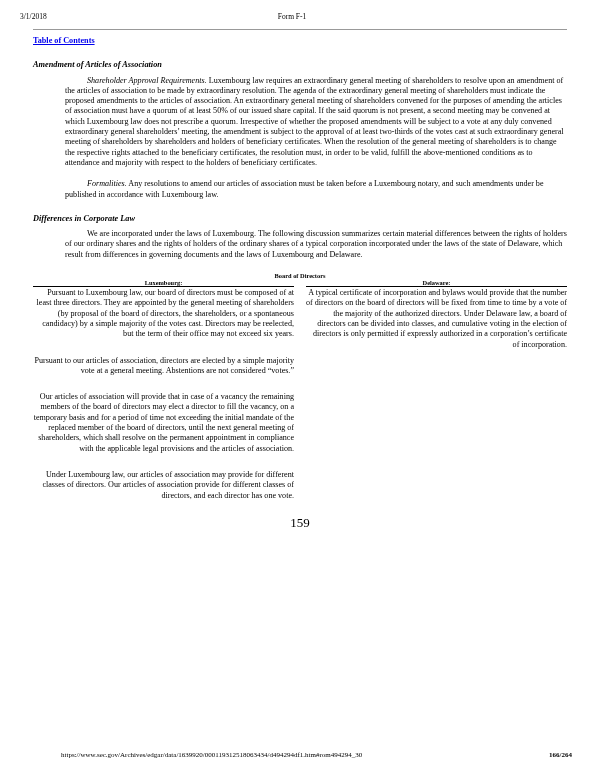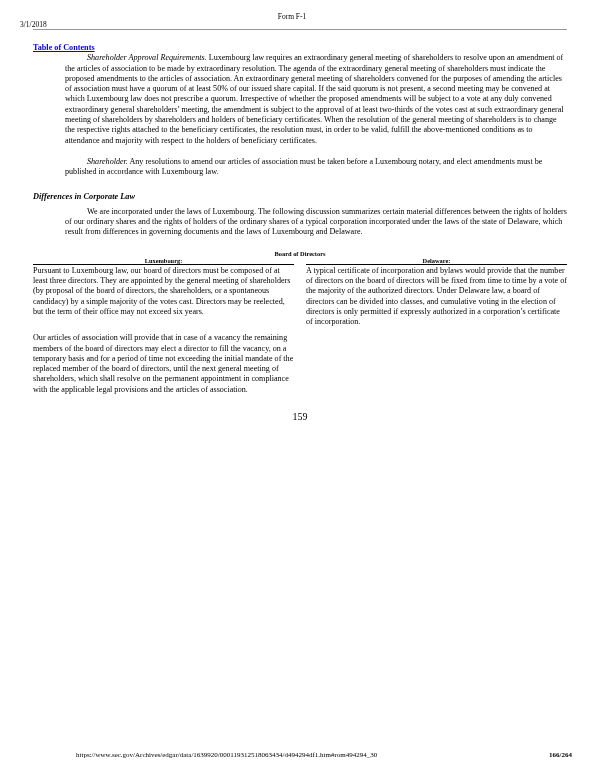--- a/index.html
+++ b/index.html
@@ -1,63 +1,66 @@
 <!DOCTYPE html>
 <html><head>
 <meta charset="utf-8">
 <style>
   html, body { margin: 0; padding: 0; background: #ffffff; }
   body { width: 600px; height: 776px; position: relative; overflow: hidden;
          font-family: "Liberation Serif", serif; color: #000; }
   .hdr { position: absolute; top: 12px; left: 20px; right: 20px; font-size: 7.5px; }
-  .hdr .date { position: absolute; left: 0; top: 8px; }
+  .hdr .date { position: absolute; left: 0; top: 0; }
   .hdr .title { position: absolute; left: 0; right: 16px; text-align: center; top: 0; }
   .rule { position: absolute; top: 29px; left: 33px; right: 33px; height: 0; border-top: 1px solid #999; }
-  .content { position: absolute; top: 43px; left: 33px; right: 33px; font-size: 8.1px; line-height: 10.3px; }
+  .content { position: absolute; top: 36px; left: 33px; right: 33px; font-size: 8.1px; line-height: 10.3px; }
   a.toc { color: #0000ee; font-weight: bold; text-decoration: underline; font-size: 8.2px; }
   h3 { font-style: italic; font-weight: bold; font-size: 8.3px; margin: 14px 0 5px 0; }
   p { margin: 0; text-align: left; }
   p.ind { text-indent: 22px; margin-left: 32px; }
   .gap { height: 11px; }
   .tbl-title { text-align: center; font-weight: bold; font-size: 6.4px; line-height: 7px; margin-top: 12px; }
   .tbl { display: flex; justify-content: space-between; }
   .col { width: 261px; }
   .col-h { text-align: center; font-weight: bold; font-size: 6.4px; line-height: 7px; border-bottom: 1px solid #000; padding-bottom: 0; }
-  .col p { margin: 16px 0 11px 0; }
+  .col p { margin: 16px 0 11px 0; text-align: right; }
   .col .first { margin-top: 1px; }
-  .pnum { text-align: center; margin-top: 6px; font-size: 10px; }
+  .pnum { text-align: center; margin-top: 6px; font-size: 13px; }
   .ftr { position: absolute; top: 751px; left: 20px; right: 20px; font-size: 7px; }
-  .ftr .url { position: absolute; left: 16px; padding-left: 40px; }
+  .ftr .url { position: absolute; left: 1px; padding-left: 40px; }
   .ftr .pg { position: absolute; right: 8px; font-weight: bold; }
 </style>
 </head>
 <body>
 
 <div class="hdr">
   <span class="date">3/1/2018</span>
   <span class="title">Form F-1</span>
 </div>
 <div class="rule"></div>
 
 <div class="content">
   <a class="toc" href="#">Table of Contents</a>
 
+  <h3>Amendment of Articles of Association</h3>
   <p class="ind"><i>Shareholder Approval Requirements.</i><span> Luxembourg law requires an extraordinary general meeting of shareholders to resolve upon an amendment of the articles of association to be made by extraordinary resolution. The agenda of the extraordinary general meeting of shareholders must indicate the proposed amendments to the articles of association. An extraordinary general meeting of shareholders convened for the purposes of amending the articles of association must have a quorum of at least 50% of our issued share capital. If the said quorum is not present, a second meeting may be convened at which Luxembourg law does not prescribe a quorum. Irrespective of whether the proposed amendments will be subject to a vote at any duly convened extraordinary general shareholders’ meeting, the amendment is subject to the approval of at least two-thirds of the votes cast at such extraordinary general meeting of shareholders by shareholders and holders of beneficiary certificates. When the resolution of the general meeting of shareholders is to change the respective rights attached to the beneficiary certificates, the resolution must, in order to be valid, fulfill the above-mentioned conditions as to attendance and majority with respect to the holders of beneficiary certificates.</span></p>
   <div class="gap"></div>
-  <p class="ind"><i>Shareholder.</i><span> Any resolutions to amend our articles of association must be taken before a Luxembourg notary, and elect amendments must be published in accordance with Luxembourg law.</span></p>
+  <p class="ind"><i>Formalities.</i><span> Any resolutions to amend our articles of association must be taken before a Luxembourg notary, and such amendments under be published in accordance with Luxembourg law.</span></p>
 
   <h3 style="">Differences in Corporate Law</h3>
   <p class="ind">We are incorporated under the laws of Luxembourg. The following discussion summarizes certain material differences between the rights of holders of our ordinary shares and the rights of holders of the ordinary shares of a typical corporation incorporated under the laws of the state of Delaware, which result from differences in governing documents and the laws of Luxembourg and Delaware.</p>
 
   <div class="tbl-title">Board of Directors</div>
   <div class="tbl">
     <div class="col">
       <div class="col-h">Luxembourg:</div>
       <p class="first">Pursuant to Luxembourg law, our board of directors must be composed of at least three directors. They are appointed by the general meeting of shareholders (by proposal of the board of directors, the shareholders, or a spontaneous candidacy) by a simple majority of the votes cast. Directors may be reelected, but the term of their office may not exceed six years.</p>
+      <p>Pursuant to our articles of association, directors are elected by a simple majority vote at a general meeting. Abstentions are not considered “votes.”</p>
       <p>Our articles of association will provide that in case of a vacancy the remaining members of the board of directors may elect a director to fill the vacancy, on a temporary basis and for a period of time not exceeding the initial mandate of the replaced member of the board of directors, until the next general meeting of shareholders, which shall resolve on the permanent appointment in compliance with the applicable legal provisions and the articles of association.</p>
+      <p>Under Luxembourg law, our articles of association may provide for different classes of directors. Our articles of association provide for different classes of directors, and each director has one vote.</p>
     </div>
     <div class="col">
       <div class="col-h">Delaware:</div>
       <p class="first">A typical certificate of incorporation and bylaws would provide that the number of directors on the board of directors will be fixed from time to time by a vote of the majority of the authorized directors. Under Delaware law, a board of directors can be divided into classes, and cumulative voting in the election of directors is only permitted if expressly authorized in a corporation’s certificate of incorporation.</p>
     </div>
   </div>
 
   <div class="pnum">159</div>
 </div>
 

